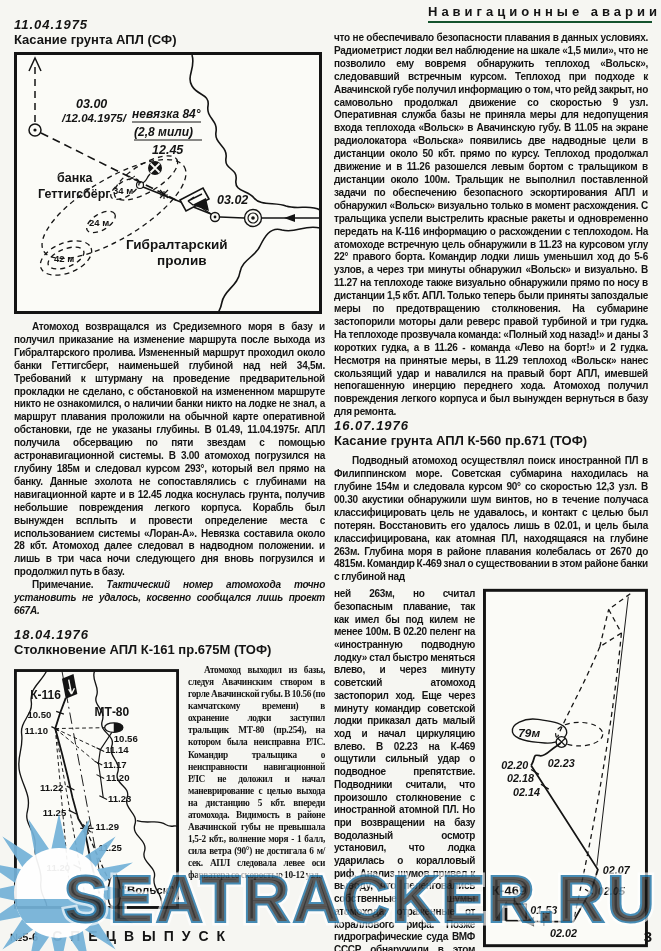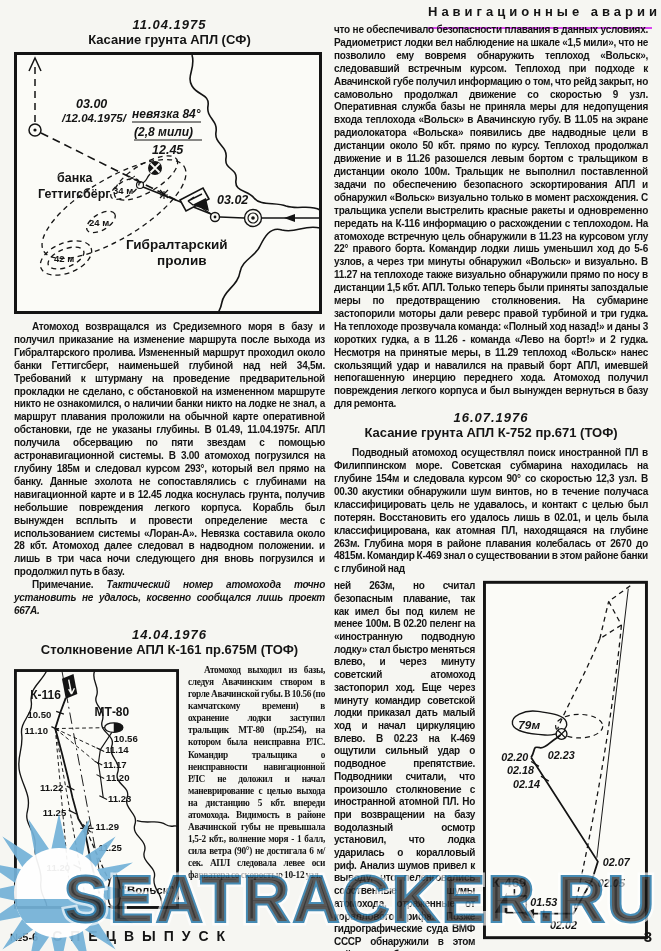--- a/index.html
+++ b/index.html
@@ -4,27 +4,27 @@
 <style>
   html,body{margin:0;padding:0;background:#888;}
   .page{
     position:relative;width:661px;height:951px;margin:0 auto;
     background:#f6f6f2;color:#141414;overflow:hidden;
     font-family:"Liberation Sans","DejaVu Sans",sans-serif;font-weight:700;
   }
   
   .hdr{
     position:absolute;top:4px;left:428px;width:224px;text-align:center;
-    font-size:13px;letter-spacing:4px;border-bottom:2px solid #d946ef;padding-bottom:8px;
+    font-size:13px;letter-spacing:4px;border-bottom:2px solid #14532d;padding-bottom:2px;
     white-space:nowrap;
   }
   
   .col-left{position:absolute;left:14px;top:18px;width:311px;}
   .col-right{position:absolute;left:334px;top:24px;width:314px;}
-  .sec-head{text-align:center;line-height:14px;margin:0 0 5px 0;}
+  .sec-head{line-height:14px;margin:0 0 5px 0;}
   .sec-date{font-style:italic;font-size:13px;letter-spacing:1px;}
   .sec-title{font-size:13px;margin-top:1px;}
   .body-txt{
     font-size:10px;line-height:12.9px;text-align:justify;
     letter-spacing:-0.25px;word-spacing:-0.5px;margin:7px 0 0 0;
   }
   .body-txt p{margin:0;text-indent:18px;}
   .note .lbl{font-style:normal;}
   .note .it{font-style:italic;}
   .sec2-row{display:flex;gap:9px;margin-top:7px;}
@@ -127,21 +127,21 @@
       <text class="m-lbl" x="112" y="197" font-size="13.5">Гибралтарский</text>
       <text class="m-lbl" x="143" y="213" font-size="13.5">пролив</text>
     </svg>
 
     <div class="body-txt">
       <p>Атомоход возвращался из Средиземного моря в базу и получил приказание на изменение маршрута после выхода из Гибралтарского пролива. Измененный маршрут проходил около банки Геттигсберг, наименьшей глубиной над ней 34,5м. Требований к штурману на проведение предварительной прокладки не сделано, с обстановкой на измененном маршруте никто не ознакомился, о наличии банки никто на лодке не знал, а маршрут плавания проложили на обычной карте оперативной обстановки, где не указаны глубины. В 01.49, 11.04.1975г. АПЛ получила обсервацию по пяти звездам с помощью астронавигационной системы. В 3.00 атомоход погрузился на глубину 185м и следовал курсом 293°, который вел прямо на банку. Данные эхолота не сопоставлялись с глубинами на навигационной карте и в 12.45 лодка коснулась грунта, получив небольшие повреждения легкого корпуса. Корабль был вынужден всплыть и провести определение места с использованием системы «Лоран-А». Невязка составила около 28 кбт. Атомоход далее следовал в надводном положении. и лишь в три часа ночи следующего дня вновь погрузился и продолжил путь в базу.</p>
       <p class="note"><span class="lbl">Примечание.</span><span class="it"> Тактический номер атомохода точно установить не удалось, косвенно сообщался лишь проект 667А.</span></p>
     </div>
 
     <div class="sec-head" style="margin-top:10px;">
-      <div class="sec-date">14.04.1976</div>
+      <div class="sec-date">18.04.1976</div>
       <div class="sec-title">Столкновение АПЛ К-161 пр.675М (ТОФ)</div>
     </div>
 
     <div class="sec2-row">
 
       <svg class="map" width="165" height="250" viewBox="0 0 172 250">
         <rect x="1.5" y="1.5" width="169" height="247" fill="#fbfbf7" stroke="#141414" stroke-width="3"></rect>
         <path d="M34,2 C28,14 16,20 18,34 C20,48 6,54 8,68 C10,84 2,92 6,108 C10,124 18,132 14,148 C10,162 24,170 22,184 C20,198 30,208 28,222 C26,236 36,242 34,249" fill="none" stroke="#141414" stroke-width="1.4"></path>
         <path d="M84,2 C80,12 90,18 86,28 C82,38 96,42 92,54 C88,66 106,68 102,80 C98,92 112,96 108,108 C104,120 122,122 118,134 C114,146 130,150 126,162 C122,174 140,178 136,190 C132,202 150,206 146,218 C144,230 156,234 154,248" fill="none" stroke="#141414" stroke-width="1.4"></path>
         <path d="M128,158 C140,162 150,156 158,162 C164,166 168,162 170,164" fill="none" stroke="#141414" stroke-width="1.4"></path>
@@ -187,27 +187,27 @@
         <text class="m-lbl" x="34" y="210" font-size="10">11.20</text>
         <text class="m-lbl" x="112" y="234" font-size="12">"Вольск"</text>
       </svg>
       <div class="side">
         <p>Атомоход выходил из базы, следуя Авачинским створом в горле Авачинской губы. В 10.56 (по камчатскому времени) в охранение лодки заступил тральщик МТ-80 (пр.254), на котором была неисправна РЛС. Командир тральщика о неисправности навигационной РЛС не доложил и начал маневрирование с целью выхода на дистанцию 5 кбт. впереди атомохода. Видимость в районе Авачинской губы не превышала 1,5-2 кбт., волнение моря - 1 балл, сила ветра (90°) не достигала 6 м/сек. АПЛ следовала левее оси фарватера со скоростью 10-12 узл.,</p>
       </div>
     </div>
   </div>
 
   <div class="col-right">
-    <div class="body-txt" style="margin-top:0;">
+    <div class="body-txt" style="margin-top:8px;">
       <p style="text-indent:0;">что не обеспечивало безопасности плавания в данных условиях. Радиометрист лодки вел наблюдение на шкале «1,5 мили», что не позволило ему вовремя обнаружить теплоход «Вольск», следовавший встречным курсом. Теплоход при подходе к Авачинской губе получил информацию о том, что рейд закрыт, но самовольно продолжал движение со скоростью 9 узл. Оперативная служба базы не приняла меры для недопущения входа теплохода «Вольск» в Авачинскую губу. В 11.05 на экране радиолокатора «Вольска» появились две надводные цели в дистанции около 50 кбт. прямо по курсу. Теплоход продолжал движение и в 11.26 разошелся левым бортом с тральщиком в дистанции около 100м. Тральщик не выполнил поставленной задачи по обеспечению безопасного эскортирования АПЛ и обнаружил «Вольск» визуально только в момент расхождения. С тральщика успели выстрелить красные ракеты и одновременно передать на К-116 информацию о расхождении с теплоходом. На атомоходе встречную цель обнаружили в 11.23 на курсовом углу 22° правого борта. Командир лодки лишь уменьшил ход до 5-6 узлов, а через три минуты обнаружил «Вольск» и визуально. В 11.27 на теплоходе также визуально обнаружили прямо по носу в дистанции 1,5 кбт. АПЛ. Только теперь были приняты запоздалые меры по предотвращению столкновения. На субмарине застопорили моторы дали реверс правой турбиной и три гудка. На теплоходе прозвучала команда: «Полный ход назад!» и даны 3 коротких гудка, а в 11.26 - команда «Лево на борт!» и 2 гудка. Несмотря на принятые меры, в 11.29 теплоход «Вольск» нанес скользящий удар и навалился на правый борт АПЛ, имевшей непогашенную инерцию переднего хода. Атомоход получил повреждения легкого корпуса и был вынужден вернуться в базу для ремонта.</p>
     </div>
 
     <div class="sec-head" style="">
       <div class="sec-date">16.07.1976</div>
-      <div class="sec-title">Касание грунта АПЛ К-752 пр.671 (ТОФ)</div>
+      <div class="sec-title">Касание грунта АПЛ К-560 пр.671 (ТОФ)</div>
     </div>
 
     <div class="body-txt">
       <p>Подводный атомоход осуществлял поиск иностранной ПЛ в Филиппинском море. Советская субмарина находилась на глубине 154м и следовала курсом 90° со скоростью 12,3 узл. В 00.30 акустики обнаружили шум винтов, но в течение получаса классифицировать цель не удавалось, и контакт с целью был потерян. Восстановить его удалось лишь в 02.01, и цель была классифицирована, как атомная ПЛ, находящаяся на глубине 263м. Глубина моря в районе плавания колебалась от 2670 до 4815м. Командир К-469 знал о существовании в этом районе банки с глубиной над</p>
     </div>
 
     <div class="sec3-row">
       <div class="side">
         <p>ней 263м, но считал безопасным плавание, так как имел бы под килем не менее 100м. В 02.20 пеленг на «иностранную подводную лодку» стал быстро меняться влево, и через минуту советский атомоход застопорил ход. Еще через минуту командир советской лодки приказал дать малый ход и начал циркуляцию влево. В 02.23 на К-469 ощутили сильный удар о подводное препятствие. Подводники считали, что произошло столкновение с иностранной атомной ПЛ. Но при возвращении на базу водолазный осмотр установил, что лодка ударилась о коралловый риф. Анализ шумов привел к выводу, что пеленговались собственные шумы атомохода, отраженные от кораллового рифа. Позже гидрографические суда ВМФ СССР обнаружили в этом районе необозначенную на картах банку с глубиной 79м.</p>
       </div>

